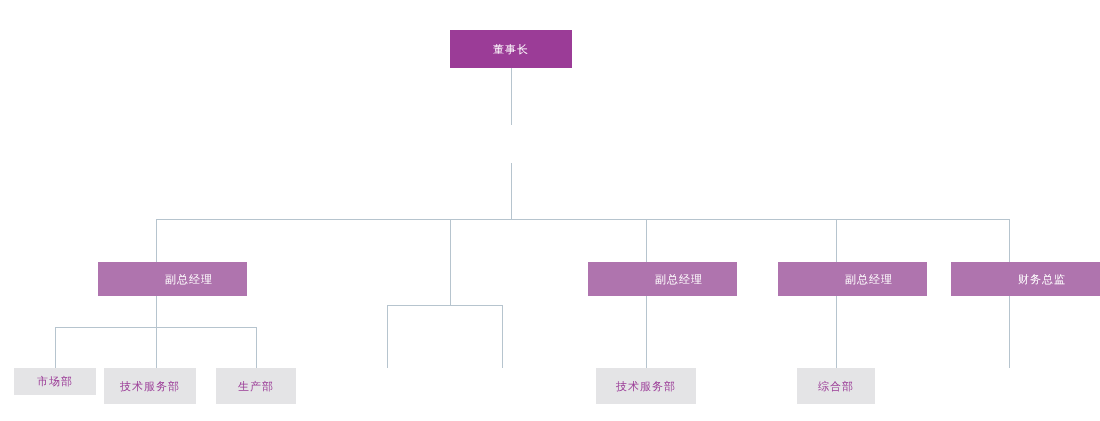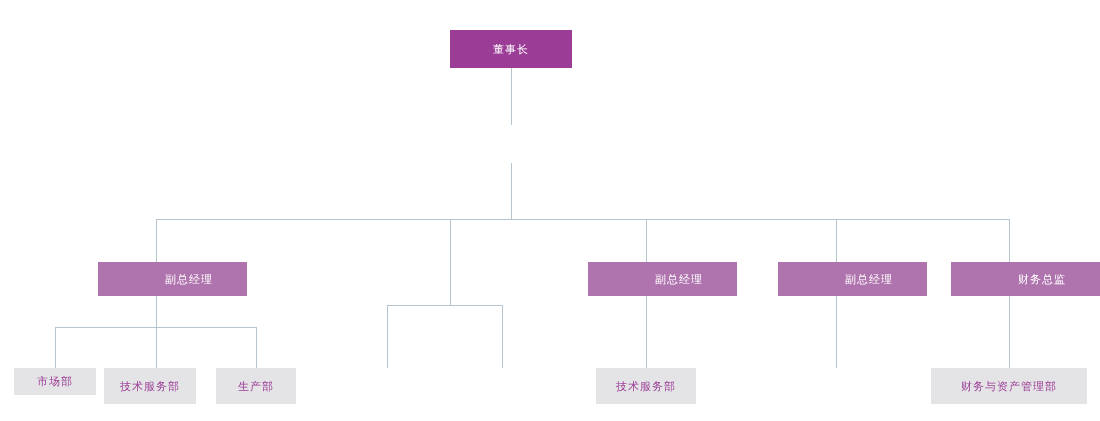--- a/index.html
+++ b/index.html
@@ -56,15 +56,15 @@
 
   <div class="node mgr" style="left:98px;top:262px;width:116px;height:34px">副总经理</div>
   <div class="node mgr" style="left:588px;top:262px;width:116px;height:34px">副总经理</div>
   <div class="node mgr" style="left:778px;top:262px;width:116px;height:34px">副总经理</div>
   <div class="node mgr" style="left:951px;top:262px;width:116px;height:34px">财务总监</div>
 
   <div class="node dept" style="left:14px;top:368px;width:82px;height:27px">市场部</div>
   <div class="node dept" style="left:104px;top:368px;width:92px;height:36px">技术服务部</div>
   <div class="node dept" style="left:216px;top:368px;width:80px;height:36px">生产部</div>
   <div class="node dept" style="left:596px;top:368px;width:100px;height:36px">技术服务部</div>
-  <div class="node dept" style="left:931px;top:368px;width:156px;height:36px">财务与资产管理部</div>
+  <div class="node dept" style="left:797px;top:368px;width:78px;height:36px">综合部</div>
 
 </div>
 
 </body></html>

